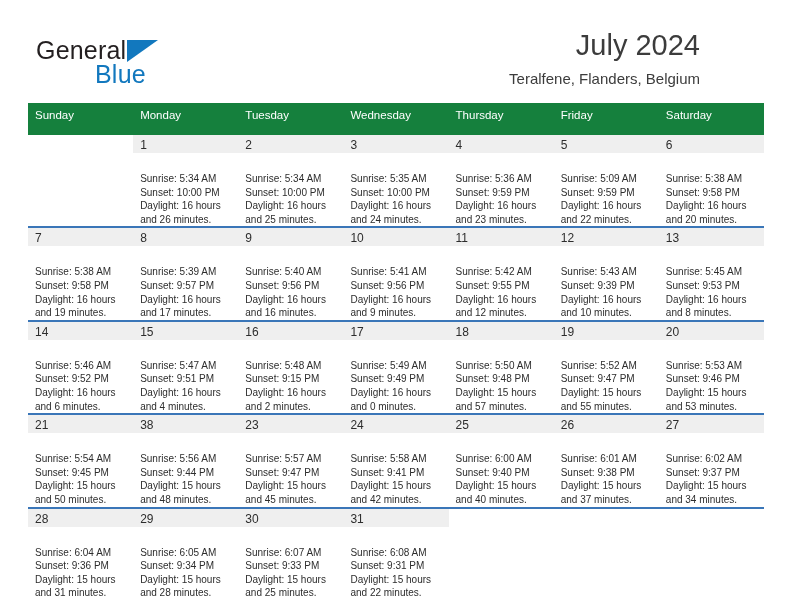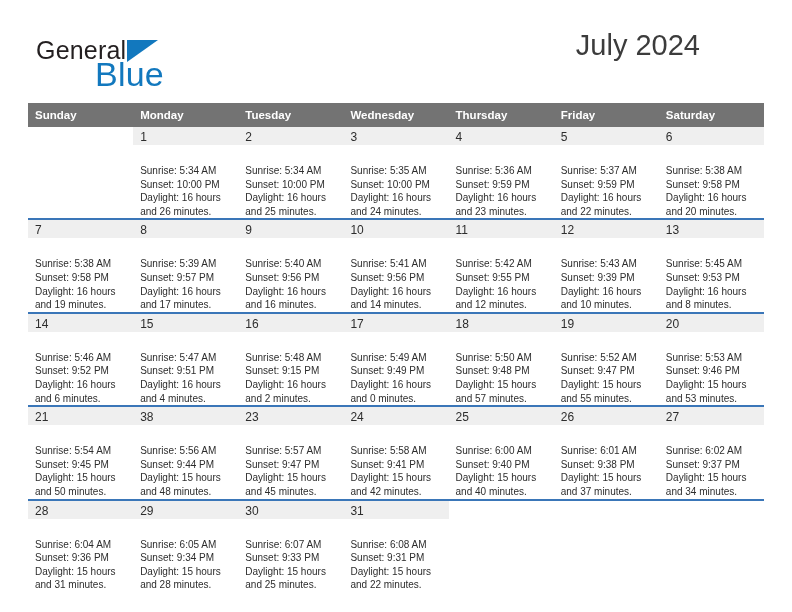--- a/index.html
+++ b/index.html
@@ -53,21 +53,21 @@
     top: 4px;
     width: 0;
     height: 0;
     border-left: 31px solid #1278be;
     border-bottom: 22px solid transparent;
   }
   .logo-blue {
     position: absolute;
     left: 59px;
     top: 24px;
-    font-size: 34px;
+    font-size: 25px;
     line-height: 28px;
     letter-spacing: 0.2px;
     color: #1278be;
     font-family: "Liberation Sans", sans-serif;
   }
   .title-block {
     position: absolute;
     right: 0;
     top: 0;
     text-align: right;
@@ -91,26 +91,26 @@
   
   .calendar {
     position: absolute;
     left: 28px;
     top: 103px;
     width: 736px;
     border-collapse: collapse;
     table-layout: fixed;
   }
   .calendar th {
-    background: #737373;
+    background: #15803d;
     color: #ffffff;
     font-size: 11.5px;
-    font-weight: bold;
+    font-weight: normal;
     text-align: left;
-    padding: 6px 0 6px 7px;
+    padding: 6px 0 14px 7px;
     height: 20px;
     vertical-align: middle;
     box-sizing: border-box;
   }
   .calendar td {
     vertical-align: top;
     padding: 0;
     border-top: 2px solid #3a76b8;
     box-sizing: border-box;
     width: 105.14px;
@@ -150,20 +150,21 @@
   <div class="header">
 
     <div class="logo">
       <span class="logo-general">General</span>
       <span class="logo-tri"></span>
       <span class="logo-blue">Blue</span>
     </div>
 
     <div class="title-block">
       <h1 class="cal-title">July 2024</h1>
+      <div class="cal-subtitle">Teralfene, Flanders, Belgium</div>
     </div>
 
   </div>
 
   <table class="calendar">
     <thead>
       <tr>
         <th>Sunday</th>
         <th>Monday</th>
         <th>Tuesday</th>
@@ -212,21 +213,21 @@
           <div class="details">
             <div>Sunrise: 5:36 AM</div>
             <div>Sunset: 9:59 PM</div>
             <div>Daylight: 16 hours</div>
             <div>and 23 minutes.</div>
           </div>
         </td>
         <td>
           <div class="daynum">5</div>
           <div class="details">
-            <div>Sunrise: 5:37 AM</div>
+            <div>Sunrise: 5:09 AM</div>
             <div>Sunset: 9:59 PM</div>
             <div>Daylight: 16 hours</div>
             <div>and 22 minutes.</div>
           </div>
         </td>
         <td>
           <div class="daynum">6</div>
           <div class="details">
             <div>Sunrise: 5:38 AM</div>
             <div>Sunset: 9:58 PM</div>
@@ -263,21 +264,21 @@
             <div>Daylight: 16 hours</div>
             <div>and 16 minutes.</div>
           </div>
         </td>
         <td>
           <div class="daynum">10</div>
           <div class="details">
             <div>Sunrise: 5:41 AM</div>
             <div>Sunset: 9:56 PM</div>
             <div>Daylight: 16 hours</div>
-            <div>and 14 minutes.</div>
+            <div>and 9 minutes.</div>
           </div>
         </td>
         <td>
           <div class="daynum">11</div>
           <div class="details">
             <div>Sunrise: 5:42 AM</div>
             <div>Sunset: 9:55 PM</div>
             <div>Daylight: 16 hours</div>
             <div>and 12 minutes.</div>
           </div>

